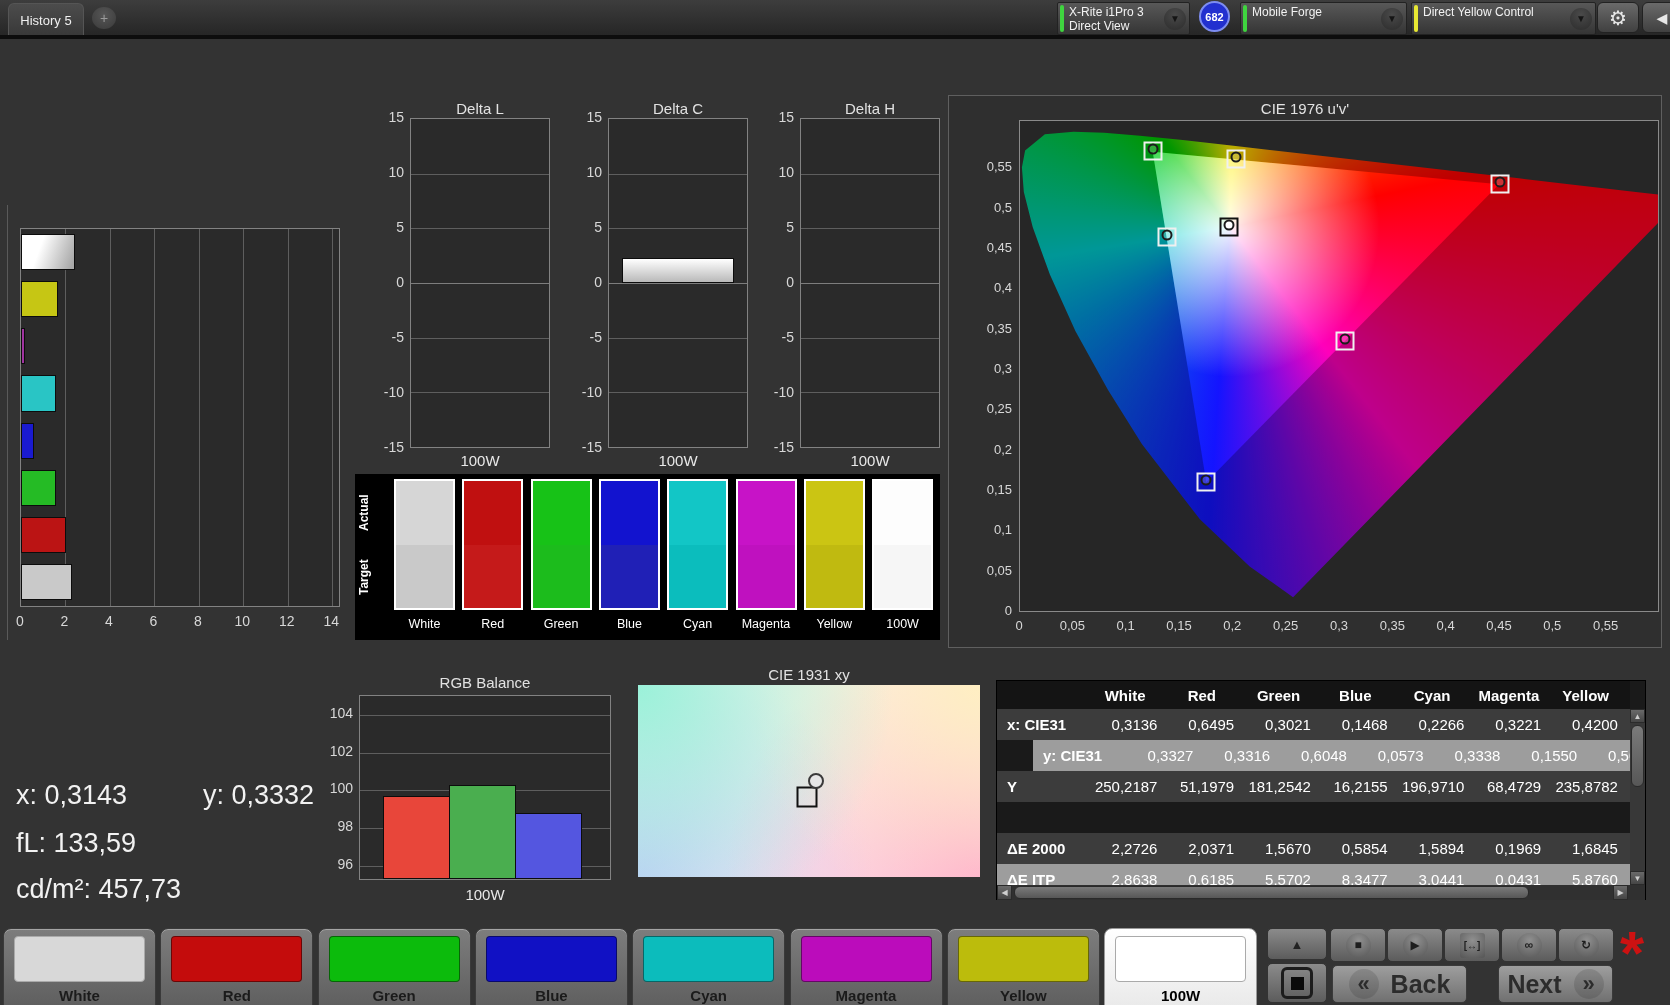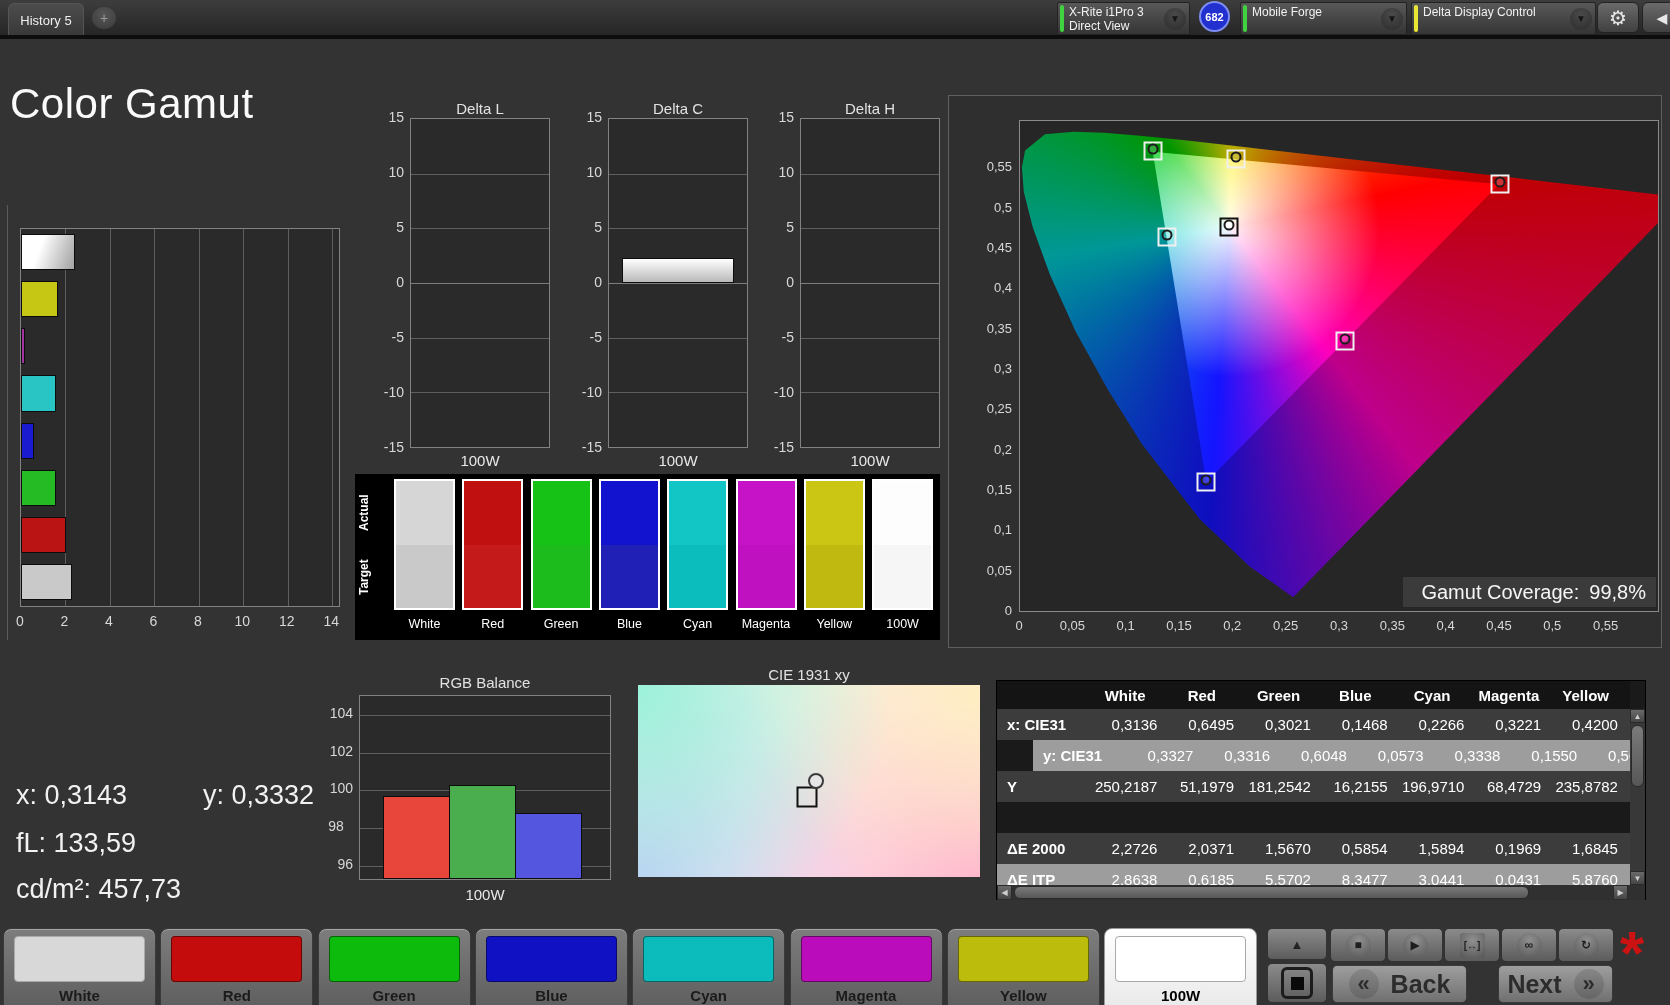--- a/index.html
+++ b/index.html
@@ -126,33 +126,32 @@
       <span class="chev">▼</span>
     </div>
     <div class="badge">682</div>
     <div class="dd" style="left:1240px;width:165px;">
       <span class="strip" style="background:#3fd43f"></span>
       <div class="txt">Mobile Forge</div>
       <span class="chev">▼</span>
     </div>
     <div class="dd" style="left:1411px;width:183px;">
       <span class="strip" style="background:#e8e833"></span>
-      <div class="txt">Delta Display Control</div>
+      <div class="txt">Direct Yellow Control</div>
       <span class="chev">▼</span>
     </div>
     <button class="iconbtn" style="left:1597px;width:42px;font-size:20px;">
         <span>⚙</span>
       </button>
     <button class="iconbtn" style="left:1642px;width:40px;font-size:14px;">
         <span>◀</span>
       </button>
   </div>
   <div class="topstrip"></div>
 
-  <div class="pagetitle">Color Gamut</div>
 
   <div class="frame" style="left:7px;top:205px;height:435px;"></div>
 
   <div class="ctitle" style="left:20px;top:228px;width:320px;">DeltaE 2000</div>
   <div class="plot" id="de-plot" style="left:20px;top:228px;width:320px;height:379px;">
       <div class="gridv" style="left: 44.4755px;"></div>
       <div class="gridv" style="left: 88.951px;"></div>
       <div class="gridv" style="left: 133.427px;"></div>
       <div class="gridv" style="left: 177.902px;"></div>
       <div class="gridv" style="left: 222.378px;"></div>
@@ -176,20 +175,21 @@
       <div class="ticklab" style="left: 232.378px; top: 613px; width: 20px; text-align: center; font-size: 14px;">10</div>
       <div class="ticklab" style="left: 276.853px; top: 613px; width: 20px; text-align: center; font-size: 14px;">12</div>
       <div class="ticklab" style="left: 321.329px; top: 613px; width: 20px; text-align: center; font-size: 14px;">14</div>
     </div>
 
   <div id="dlch-mounts"></div>
 
   <div class="sw" id="swatch-panel"></div>
 
   <div class="ciepanel"></div>
+  <div class="ctitle" style="left:948px;top:100px;width:714px;font-size:15px;">CIE 1976 u'v'</div>
   <div class="cieplot">
     <div class="hshoe"></div>
     <div class="gtri"></div>
     <div id="cie-markers">
         <div class="mk" style="left: 20.8333%; top: 6.16667%;"></div>
         <div class="mk" style="left: 33.8333%; top: 7.66667%;"></div>
         <div class="mk" style="left: 75.1667%; top: 12.8333%;"></div>
         <div class="mk white" style="left: 32.8333%; top: 21.6667%;"></div>
         <div class="mk" style="left: 23%; top: 23.6667%;"></div>
         <div class="mk" style="left: 51%; top: 44.8333%;"></div>
@@ -215,24 +215,20 @@
       <div class="ticklab" style="left: 1157px; top: 618px; width: 44px; text-align: center;">0,15</div>
       <div class="ticklab" style="left: 1210.33px; top: 618px; width: 44px; text-align: center;">0,2</div>
       <div class="ticklab" style="left: 1263.67px; top: 618px; width: 44px; text-align: center;">0,25</div>
       <div class="ticklab" style="left: 1317px; top: 618px; width: 44px; text-align: center;">0,3</div>
       <div class="ticklab" style="left: 1370.33px; top: 618px; width: 44px; text-align: center;">0,35</div>
       <div class="ticklab" style="left: 1423.67px; top: 618px; width: 44px; text-align: center;">0,4</div>
       <div class="ticklab" style="left: 1477px; top: 618px; width: 44px; text-align: center;">0,45</div>
       <div class="ticklab" style="left: 1530.33px; top: 618px; width: 44px; text-align: center;">0,5</div>
       <div class="ticklab" style="left: 1583.67px; top: 618px; width: 44px; text-align: center;">0,55</div>
     </div>
-  <div class="coverage">
-    <span>Gamut Coverage:</span>
-    <span>99,8%</span>
-  </div>
 
   <div class="crline" style="left:16px;top:780px;"><span>x:</span> <span>0,3143</span></div>
   <div class="crline" style="left:203px;top:780px;"><span>y:</span> <span>0,3332</span></div>
   <div class="crline" style="left:16px;top:828px;"><span>fL:</span> <span>133,59</span></div>
   <div class="crline" style="left:16px;top:874px;"><span>cd/m²:</span> <span>457,73</span></div>
 
   <div class="ctitle" style="left:359px;top:674px;width:252px;">RGB Balance</div>
   <div class="plot" id="rgb-plot" style="left:359px;top:695px;width:252px;height:185px;">
       <div class="gridh" style="top: 18.866px;"></div>
       <div class="gridh" style="top: 56.5979px;"></div>
@@ -240,21 +236,21 @@
       <div class="gridh" style="top: 132.062px;"></div>
       <div class="gridh" style="top: 169.794px;"></div>
       <div class="vbar" style="left: 23px; width: 67px; top: 99.9897px; height: 83.0103px; background: rgb(232, 70, 58);"></div>
       <div class="vbar" style="left: 89px; width: 67px; top: 88.6701px; height: 94.3299px; background: rgb(74, 174, 79);"></div>
       <div class="vbar" style="left: 155px; width: 67px; top: 116.969px; height: 66.0309px; background: rgb(84, 86, 224);"></div>
     </div>
   <div id="rgb-axes">
       <div class="ticklab" style="left: 319px; top: 704.866px; width: 34px; text-align: right; font-size: 14px;">104</div>
       <div class="ticklab" style="left: 319px; top: 742.598px; width: 34px; text-align: right; font-size: 14px;">102</div>
       <div class="ticklab" style="left: 319px; top: 780.33px; width: 34px; text-align: right; font-size: 14px;">100</div>
-      <div class="ticklab" style="left: 319px; top: 818.062px; width: 34px; text-align: center; font-size: 14px;">98</div>
+      <div class="ticklab" style="left: 319px; top: 818.062px; width: 34px; text-align: right; font-size: 14px;">98</div>
       <div class="ticklab" style="left: 319px; top: 855.794px; width: 34px; text-align: right; font-size: 14px;">96</div>
     </div>
   <div class="xlab" style="left:359px;top:886px;width:252px;">100W</div>
 
   <div class="ctitle" style="left:638px;top:666px;width:342px;">CIE 1931 xy</div>
   <div class="c31">
     <div class="sq31" id="c31-sq" style="left: 49.4%; top: 58.3%;"></div>
     <div class="ci31" id="c31-ci" style="left: 52.1%; top: 50%;"></div>
   </div>
 

